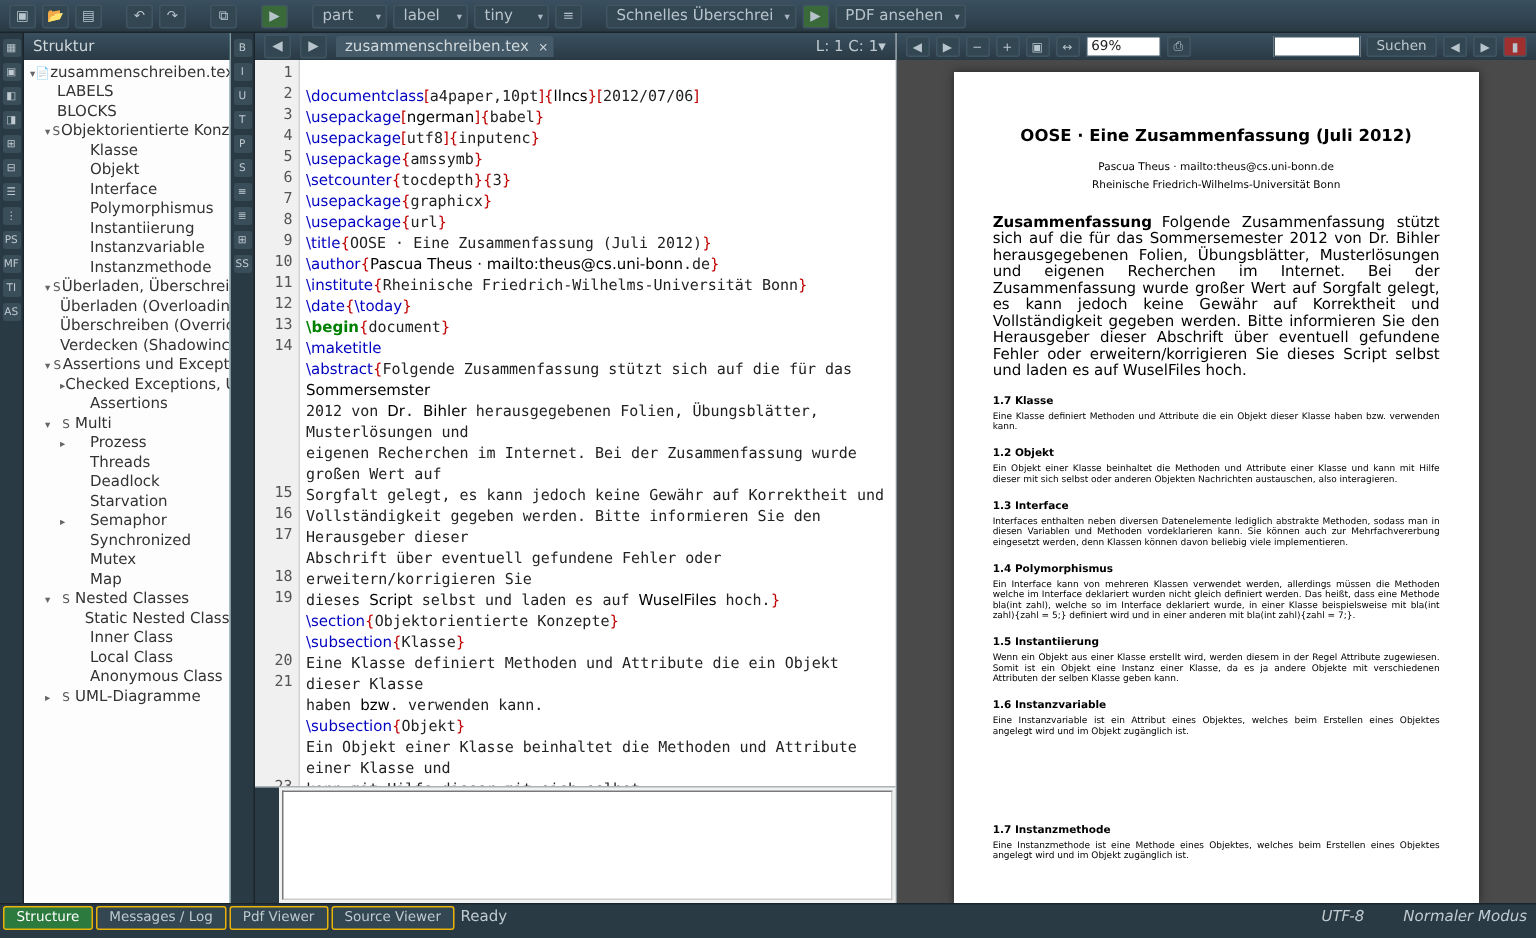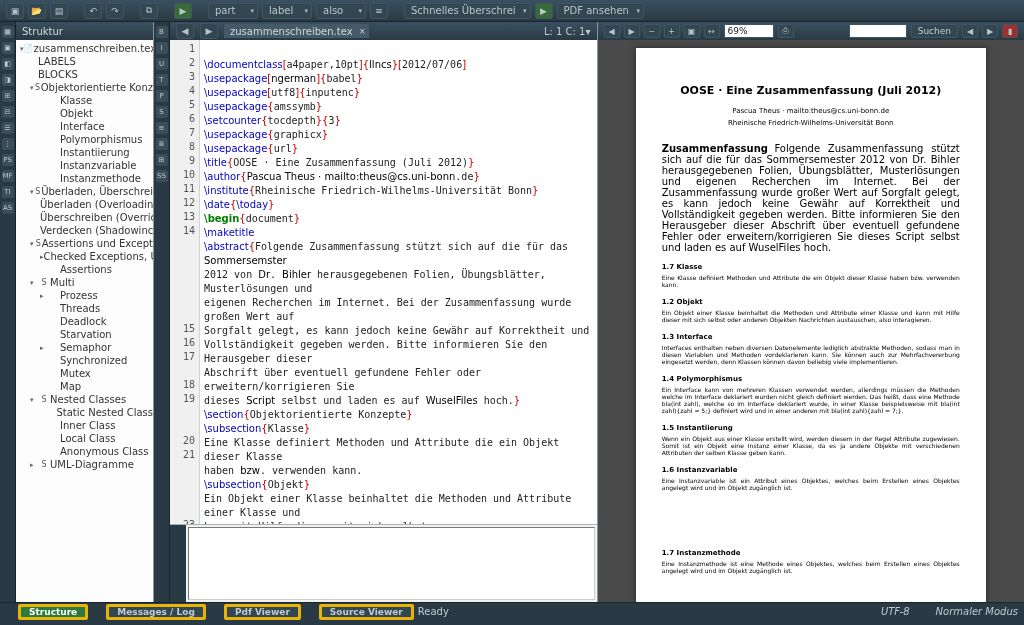--- a/index.html
+++ b/index.html
@@ -43,42 +43,42 @@
 .pvsearchbtn { height: 14px; padding: 0 6px; background: #334752; border: 1px solid #405562; border-radius: 2px; font-size: 9px; color: #c0cad0; display: flex; align-items: center; }
 .pdfview { flex: 1; background: #4a4a4a; display: flex; justify-content: center; overflow: hidden; padding-top: 8px; }
 .page { width: 350px; background: #fff; color: #000; padding: 36px 26px 12px 26px; font-family: "Times New Roman", serif; box-shadow: 0 0 6px rgba(0,0,0,.5); }
 .page .title { text-align: center; font-weight: bold; font-size: 11px; margin-bottom: 10px; }
 .page .auth { text-align: center; font-size: 7px; margin-bottom: 4px; }
 .page .inst { text-align: center; font-size: 7px; margin-bottom: 16px; }
 .page .para { font-size: 6px; text-align: justify; margin-bottom: 10px; }
 .page .sect { font-size: 8px; font-weight: bold; margin: 8px 0 5px 0; }
 .page .subs { font-size: 7px; font-weight: bold; margin: 6px 0 3px 0; }
 .statusbar { height: 18px; background: #2a3a44; display: flex; align-items: center; border-top: 1px solid #1a242a; }
-.sbtab { height: 16px; padding: 0 8px; background: #334752; border: 3px solid #eab308; margin-left: 18px; display: flex; align-items: center; font-size: 9px; color: #c0cad0; border-radius: 2px; font-weight: bold; }
+.sbtab { height: 16px; padding: 0 8px; background: #334752; border: 1px solid #eab308; margin-left: 2px; display: flex; align-items: center; font-size: 9px; color: #c0cad0; border-radius: 2px; }
 .sbtab.act { background: #2d7a3f; color: #fff; }
 .sbright { margin-left: auto; margin-right: 6px; display: flex; gap: 26px; font-size: 9px; color: #c0cad0; font-style: italic; }
 </style>
 </head>
 <body>
 
 <div class="topbar">
   <div class="tbtn">▣</div>
   <div class="tbtn">📂</div>
   <div class="tbtn">▤</div>
   <div class="tsep"></div>
   <div class="tbtn">↶</div>
   <div class="tbtn">↷</div>
   <div class="tsep"></div>
   <div class="tbtn">⧉</div>
   <div class="tsep"></div>
   <div class="tbtn" style="background:#3a6a3a">▶</div>
   <div class="tsep"></div>
   <div class="tcombo">part</div>
   <div class="tcombo">label</div>
-  <div class="tcombo">also</div>
+  <div class="tcombo">tiny</div>
   <div class="tbtn">≡</div>
   <div class="tsep"></div>
   <div class="tcombo" style="min-width:120px">Schnelles Überschrei</div>
   <div class="tbtn" style="background:#3a6a3a">▶</div>
   <div class="tcombo" style="min-width:80px">PDF ansehen</div>
 </div>
 
 <div class="main">
 
   <div class="leftcol">

